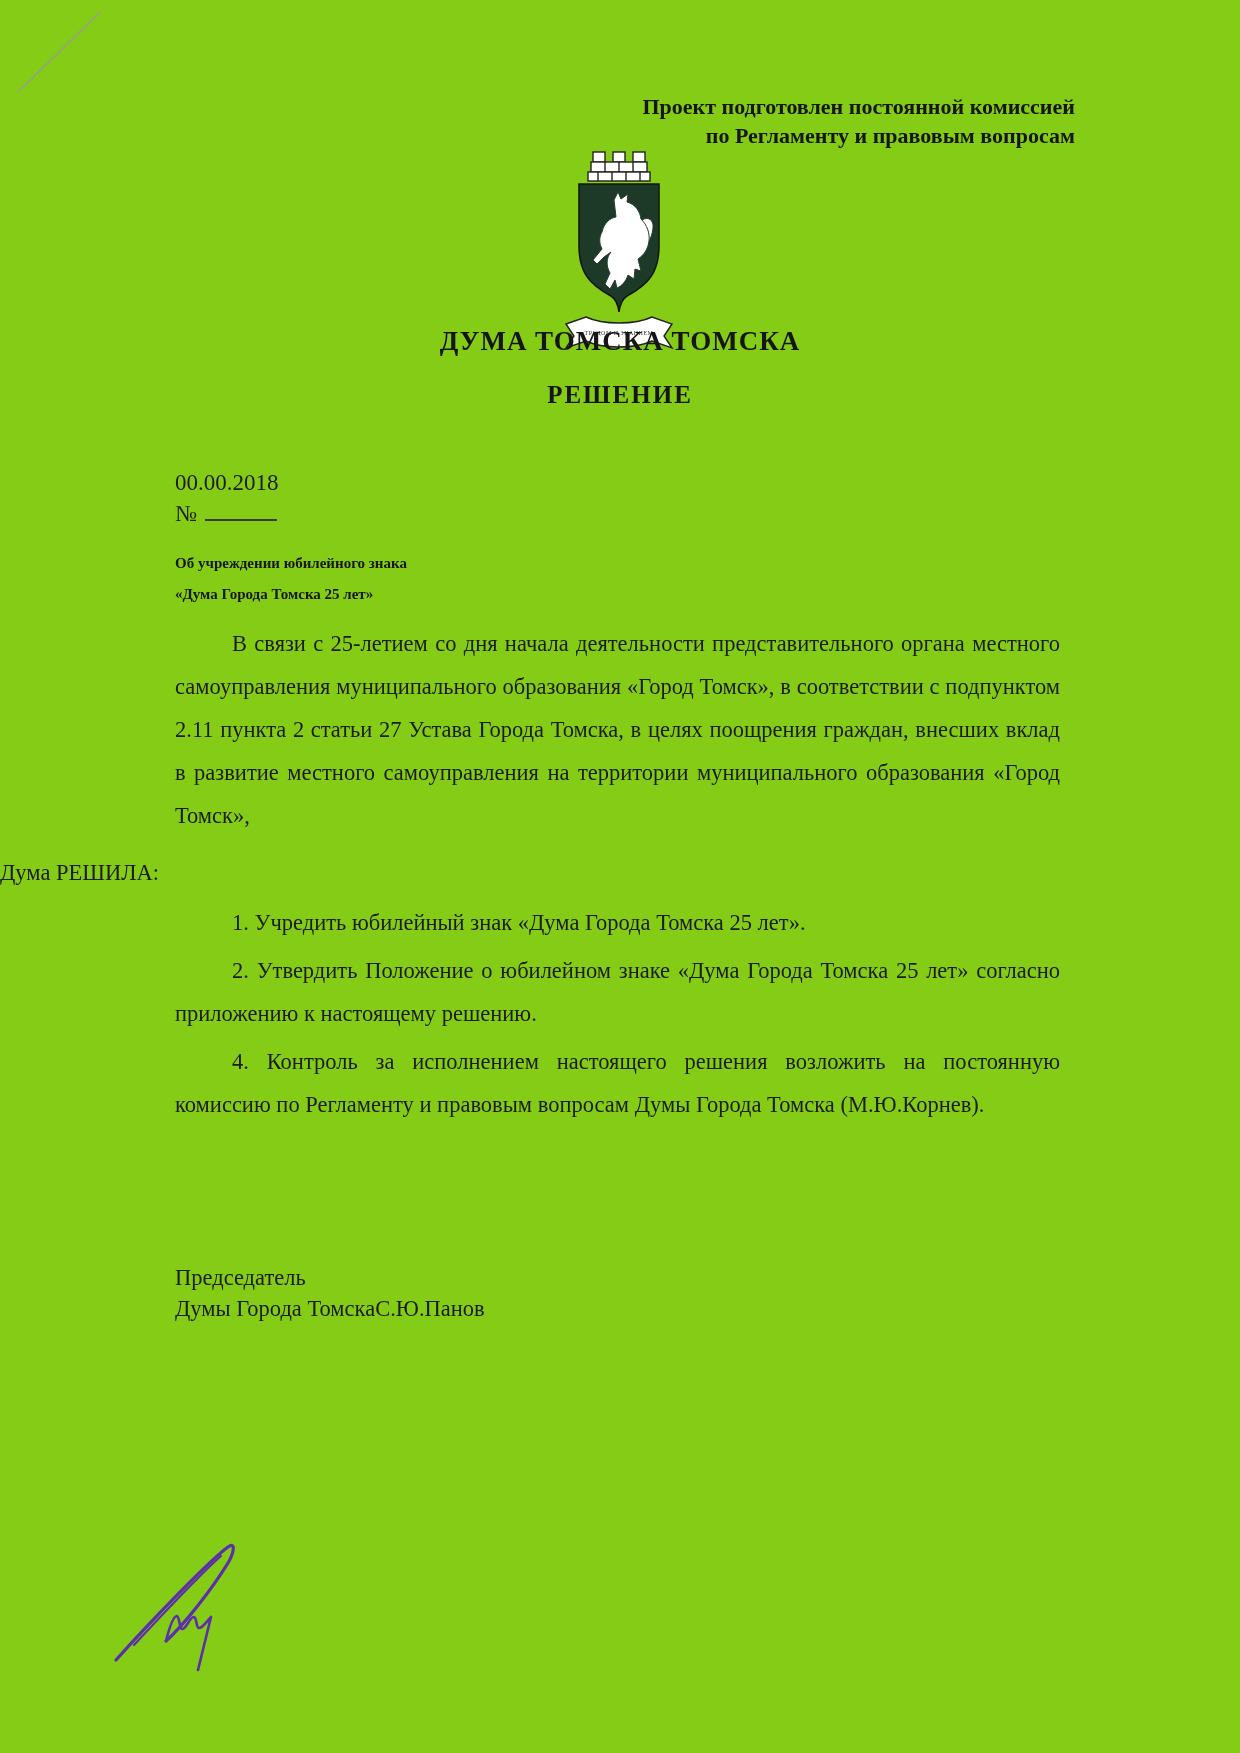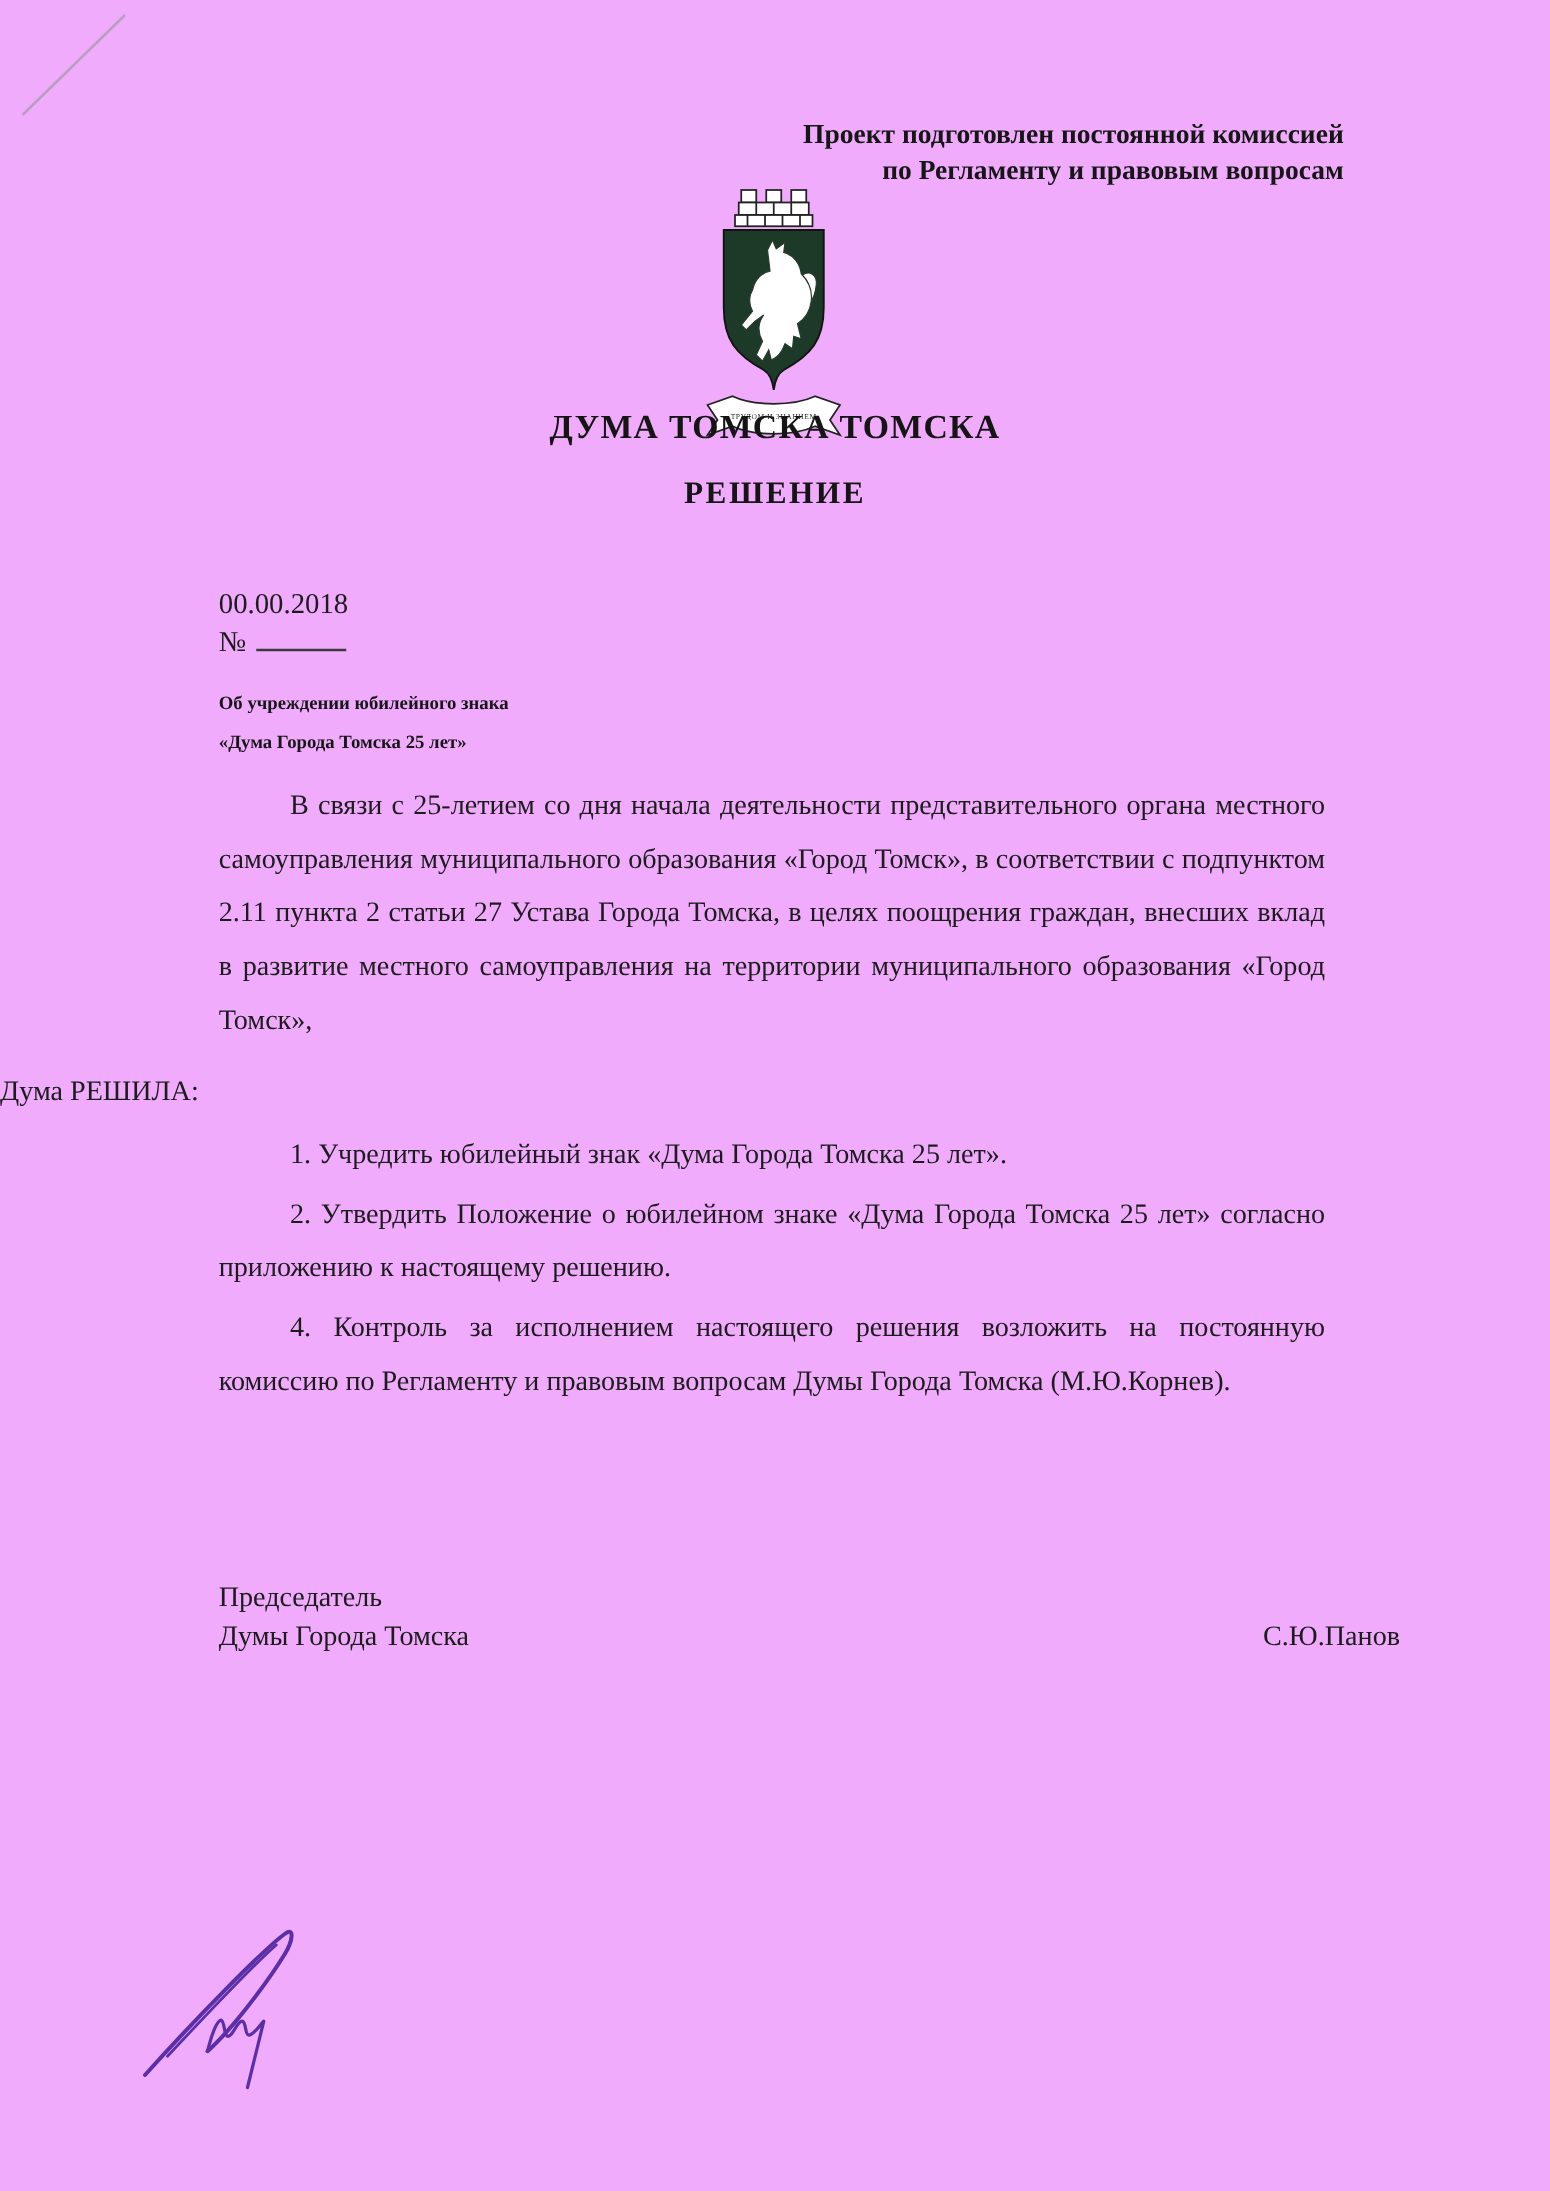--- a/index.html
+++ b/index.html
@@ -1,20 +1,20 @@
 <!DOCTYPE html>
 <html lang="ru"><head>
 <meta charset="utf-8">
 <style>
   html, body { margin: 0; padding: 0; background: #ffffff; }
   .page {
     position: relative;
     width: 1240px;
     height: 1753px;
-    background: #f0abfc;
+    background: #84cc16;
     font-family: "Liberation Serif", "DejaVu Serif", serif;
     color: #1c1c1c;
     overflow: hidden;
   }
   .scan-line { position: absolute; left: 0; top: 0; }
   .prepared-note {
     position: absolute;
     top: 92px; left: 560px; width: 515px;
     text-align: right;
     font-weight: bold;
@@ -89,21 +89,21 @@
   }
   .items p {
     margin: 0 0 5px 0;
     text-align: justify;
     text-indent: 57px;
   }
   .signoff {
     position: absolute;
     top: 1262px; left: 175px; width: 945px;
     display: flex;
-    justify-content: space-between;
+    justify-content: flex-start;
     align-items: flex-end;
     font-size: 22.5px;
     line-height: 31px;
   }
   .signature-ink { position: absolute; left: 100px; top: 1528px; }
 </style>
 </head>
 <body>
 
 <div class="page">

